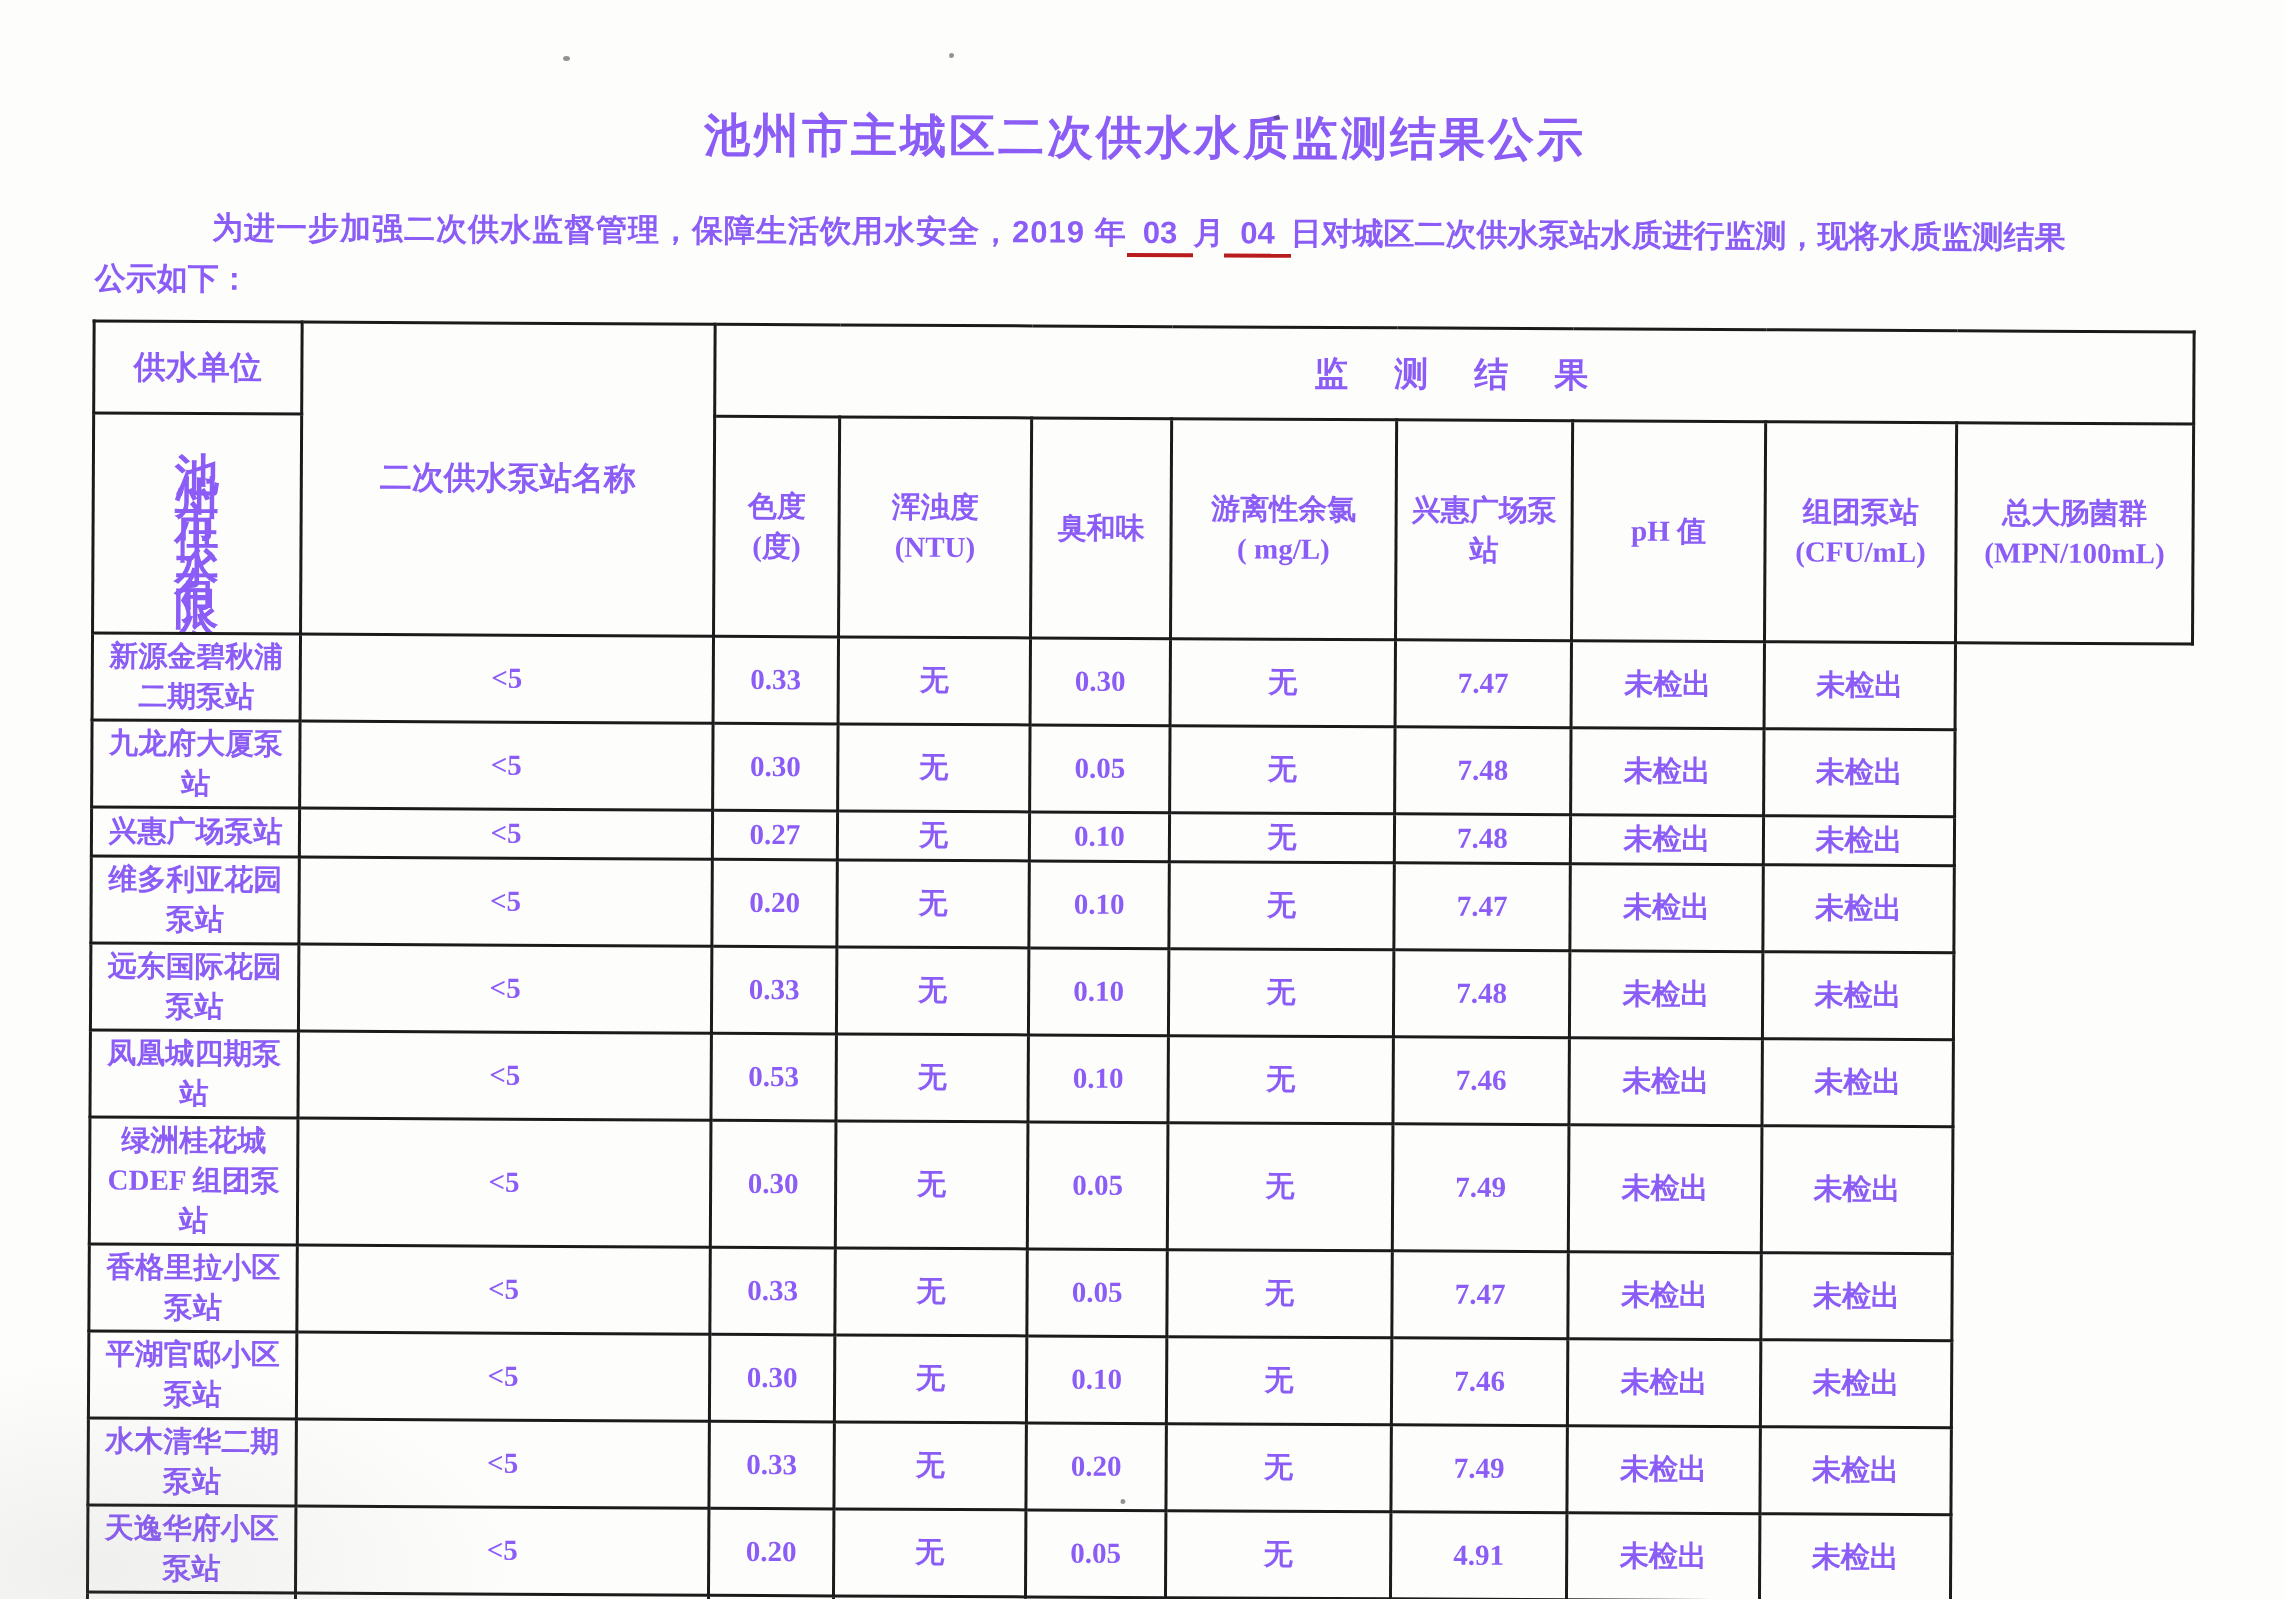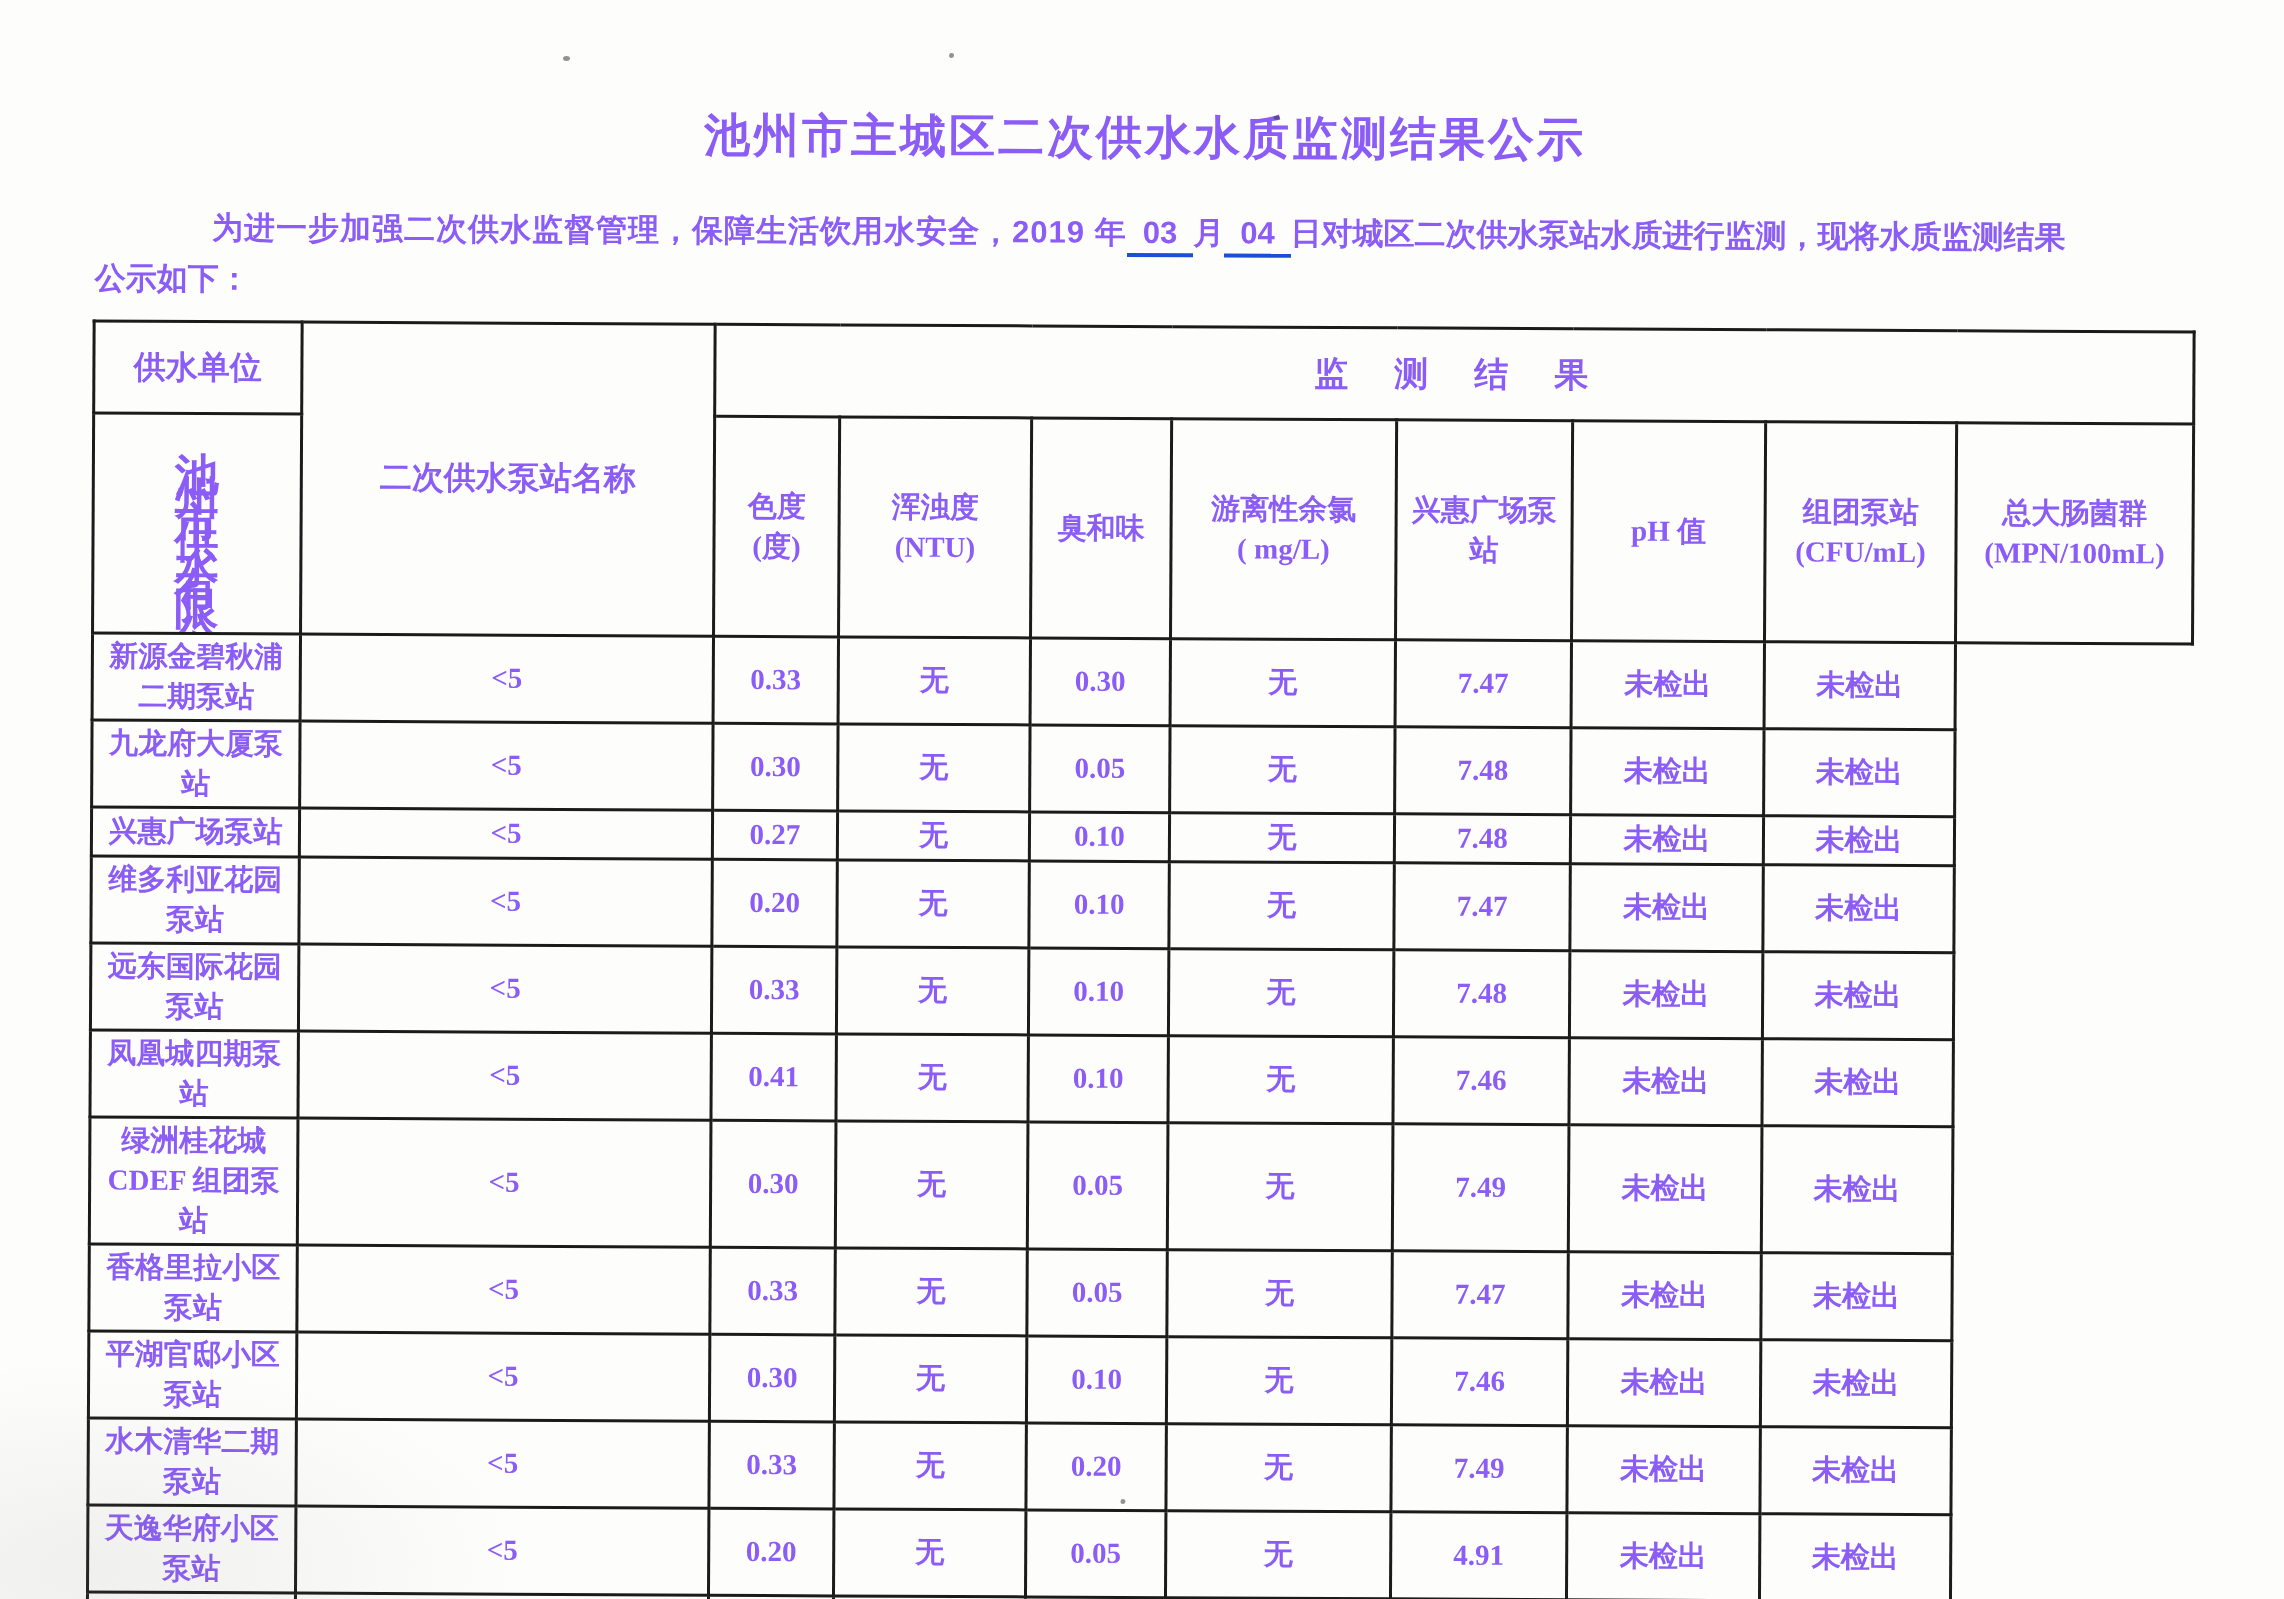--- a/index.html
+++ b/index.html
@@ -13,21 +13,21 @@
     pointer-events:none;
   }
   .sheet{position:absolute;left:0;top:0;width:2285px;height:1600px;transform:rotate(0.3deg);transform-origin:50% 40%;}
   .doc-title{
     margin-top:107px;text-align:center;font-family:"Liberation Sans",sans-serif;
     font-size:46px;font-weight:700;letter-spacing:3px;
   }
   .intro{width:2099px;margin:38px auto 0 auto;font-family:"Liberation Sans",sans-serif;
     font-size:31px;font-weight:700;line-height:51px;}
   .intro .line1{padding-left:117px;}
-  .blank{display:inline-block;border-bottom:4px solid #1d4ed8;padding:0 16px;line-height:40px;}
+  .blank{display:inline-block;border-bottom:4px solid #b91c1c;padding:0 16px;line-height:40px;}
   .yr{letter-spacing:1px;}
   table{
     width:2099px;margin:16px auto 0 auto;border-collapse:collapse;table-layout:fixed;
     font-size:29px;
   }
   th,td{border:3px solid #1b1b1b;text-align:center;vertical-align:middle;padding:2px 6px;
     overflow:hidden;}
   thead th{font-weight:700;}
   .th-top{height:85px;font-size:32px;}
   .monitor-head{font-size:34px;letter-spacing:6px;}
@@ -162,21 +162,21 @@
             <td class="val-cell">无</td>
             <td class="val-cell">0.10</td>
             <td class="val-cell">无</td>
             <td class="val-cell">7.48</td>
             <td class="val-cell">未检出</td>
             <td class="val-cell">未检出</td>
           </tr>
           <tr class="data-row">
             <td class="name-cell">凤凰城四期泵站</td>
             <td class="val-cell">&lt;5</td>
-            <td class="val-cell">0.41</td>
+            <td class="val-cell">0.53</td>
             <td class="val-cell">无</td>
             <td class="val-cell">0.10</td>
             <td class="val-cell">无</td>
             <td class="val-cell">7.46</td>
             <td class="val-cell">未检出</td>
             <td class="val-cell">未检出</td>
           </tr>
           <tr class="data-row">
             <td class="name-cell">绿洲桂花城 CDEF 组团泵站</td>
             <td class="val-cell">&lt;5</td>

